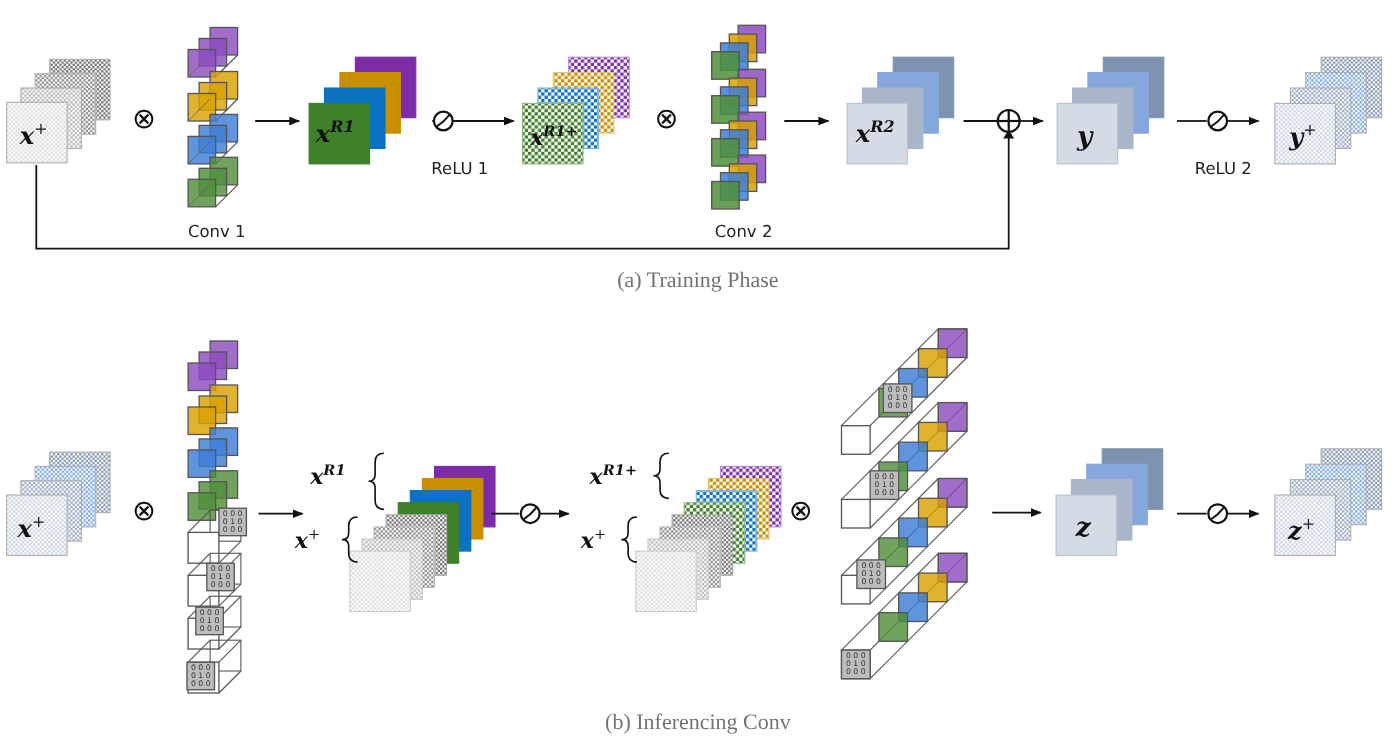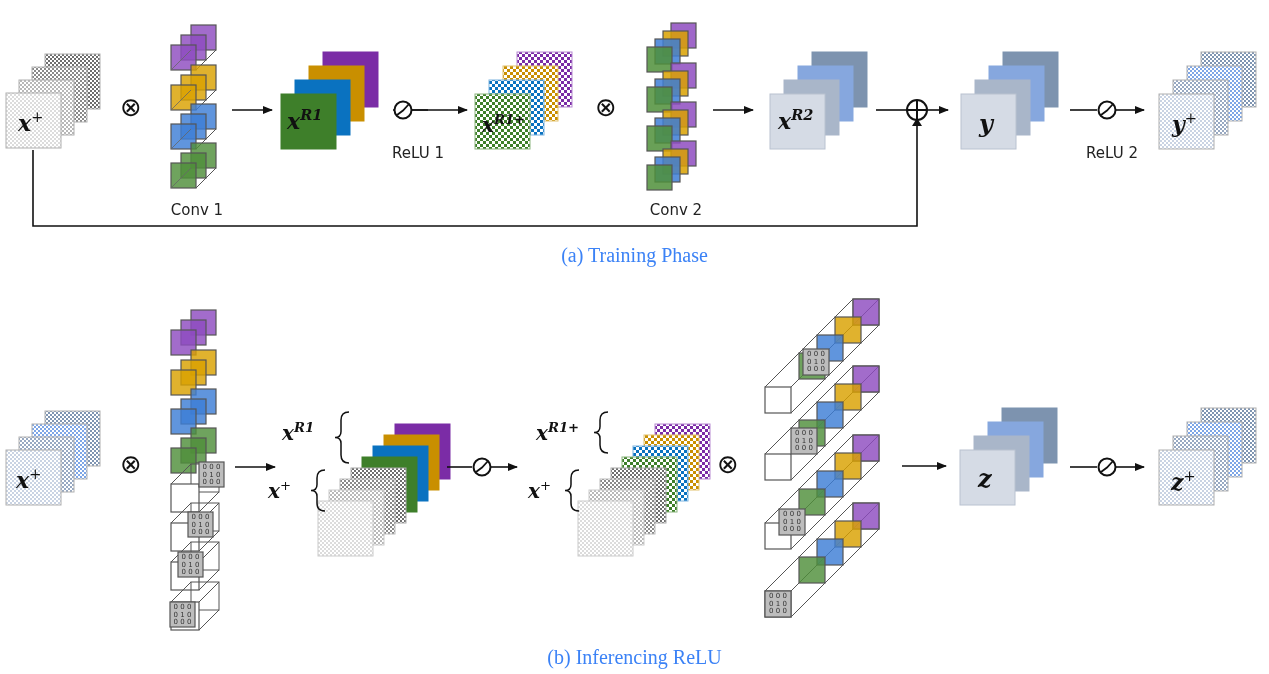--- a/index.html
+++ b/index.html
@@ -2,21 +2,21 @@
 <html><head>
 <meta charset="utf-8">
 <style>
   html, body { margin: 0; padding: 0; background: #ffffff; }
   body { width: 1269px; height: 674px; overflow: hidden; position: relative; }
   #canvas { position: absolute; left: 0; top: 0; }
   .math { font-family: "DejaVu Serif", serif; font-weight: bold; font-style: italic; }
   .sans { font-family: "DejaVu Sans", sans-serif; }
   .caption {
     position: absolute; left: 0; width: 1269px; text-align: center;
-    font-family: "Liberation Serif", serif; font-size: 20px; color: #3b82f6;
+    font-family: "Liberation Serif", serif; font-size: 20px; color: #737373;
   }
 </style>
 </head>
 <body>
 
 <svg id="canvas" width="1269" height="674" viewBox="0 0 1269 674">
   <defs>
     <marker id="arrow" markerWidth="10" markerHeight="8" refX="9" refY="4" orient="auto" markerUnits="userSpaceOnUse">
       <path d="M0,0 L10,4 L0,8 Z" fill="#111"></path>
     </marker>
@@ -395,13 +395,13 @@
         <rect x="1201" y="408" width="55" height="55" fill="url(#pat11)" stroke="#b0b0b0" stroke-width="1"></rect>
         <rect x="1187" y="422" width="55" height="55" fill="url(#pat10)" stroke="#b0b0b0" stroke-width="1"></rect>
         <rect x="1173" y="436" width="55" height="55" fill="url(#pat9)" stroke="#b0b0b0" stroke-width="1"></rect>
         <rect x="1159" y="450" width="55" height="55" fill="url(#pat8)" stroke="#b0b0b0" stroke-width="1"></rect>
       </g>
       <text x="1171" y="490" font-size="22" class="math" fill="#111"><tspan>z</tspan><tspan dy="-9.24" font-size="14.520000000000001" font-style="normal" font-weight="normal">+</tspan></text>
     </g>
 </svg>
 
 <div class="caption" style="top:244px;">(a)  Training Phase</div>
-<div class="caption" style="top:646px;">(b)  Inferencing ReLU</div>
+<div class="caption" style="top:646px;">(b)  Inferencing Conv</div>
 
 </body></html>

